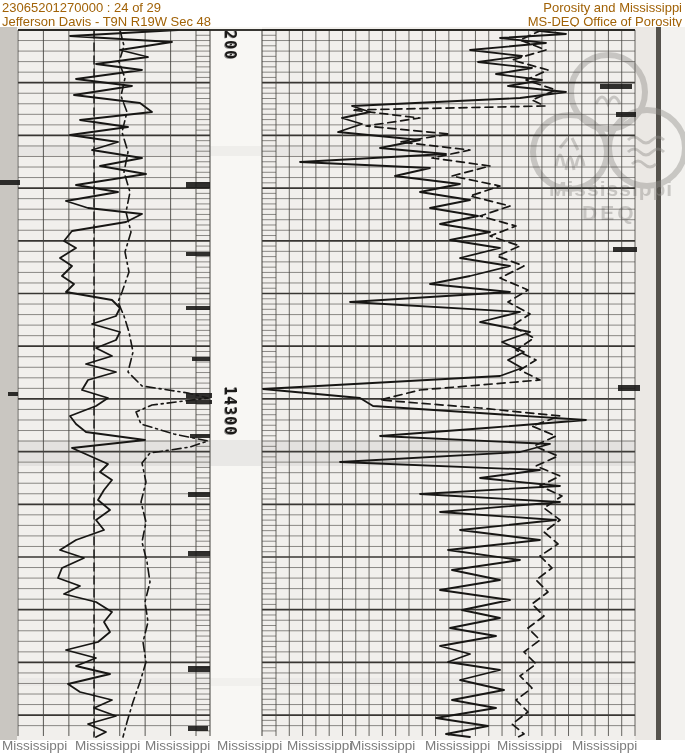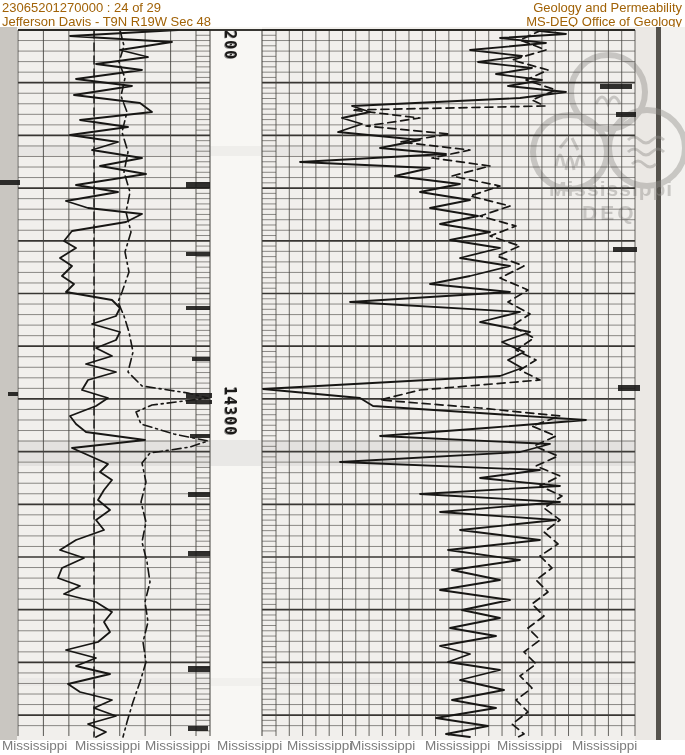--- a/index.html
+++ b/index.html
@@ -35,22 +35,22 @@
   #bottom-row span:nth-of-type(6){left:350px;}
   #bottom-row span:nth-of-type(7){left:425px;}
   #bottom-row span:nth-of-type(8){left:497px;}
   #bottom-row span:nth-of-type(9){left:572px;}
 </style>
 </head>
 <body>
 
 <div class="hdr" id="hdr-doc-ref">23065201270000 : 24 of 29</div>
 <div class="hdr" id="hdr-location">Jefferson Davis - T9N R19W Sec 48</div>
-<div class="hdr" id="hdr-title">Geology and Permeability</div>
-<div class="hdr" id="hdr-agency">MS-DEQ Office of Geology</div>
+<div class="hdr" id="hdr-title">Porosity and Mississippi</div>
+<div class="hdr" id="hdr-agency">MS-DEQ Office of Porosity</div>
 
 <svg id="log-svg" width="685" height="755" viewBox="0 0 685 755">
     <rect x="0" y="27" width="685" height="713" fill="#f1efec"></rect>
     <rect x="0" y="27" width="17" height="713" fill="#c9c6c1"></rect>
     <rect x="210" y="27" width="52" height="713" fill="#f8f7f4"></rect>
     <rect x="635" y="27" width="50" height="713" fill="#ebe8e4"></rect>
     <rect x="656" y="27" width="5" height="713" fill="#55524c"></rect>
     <rect x="661" y="27" width="24" height="713" fill="#f3f2ef"></rect>
     <g opacity="0.42">
       <circle cx="608" cy="92" r="37" fill="none" stroke="#8f8d89" stroke-width="6"></circle>

